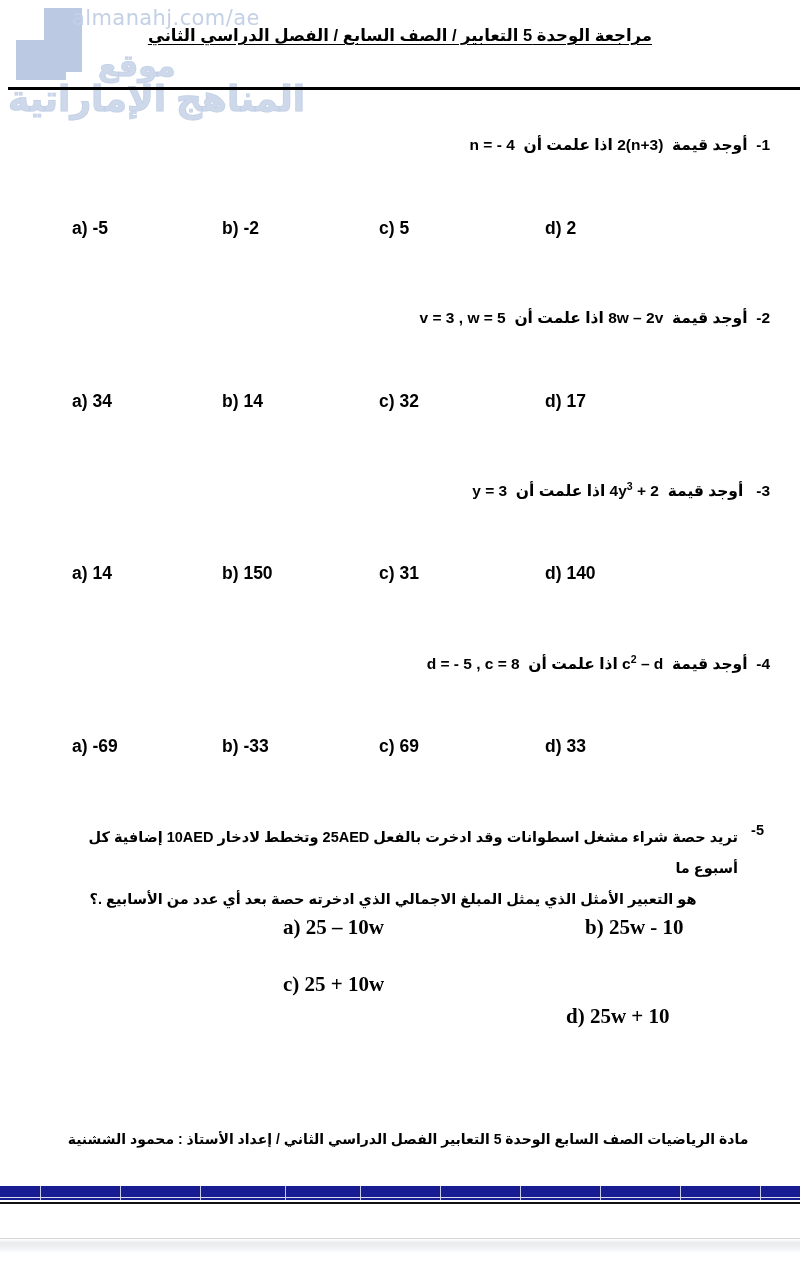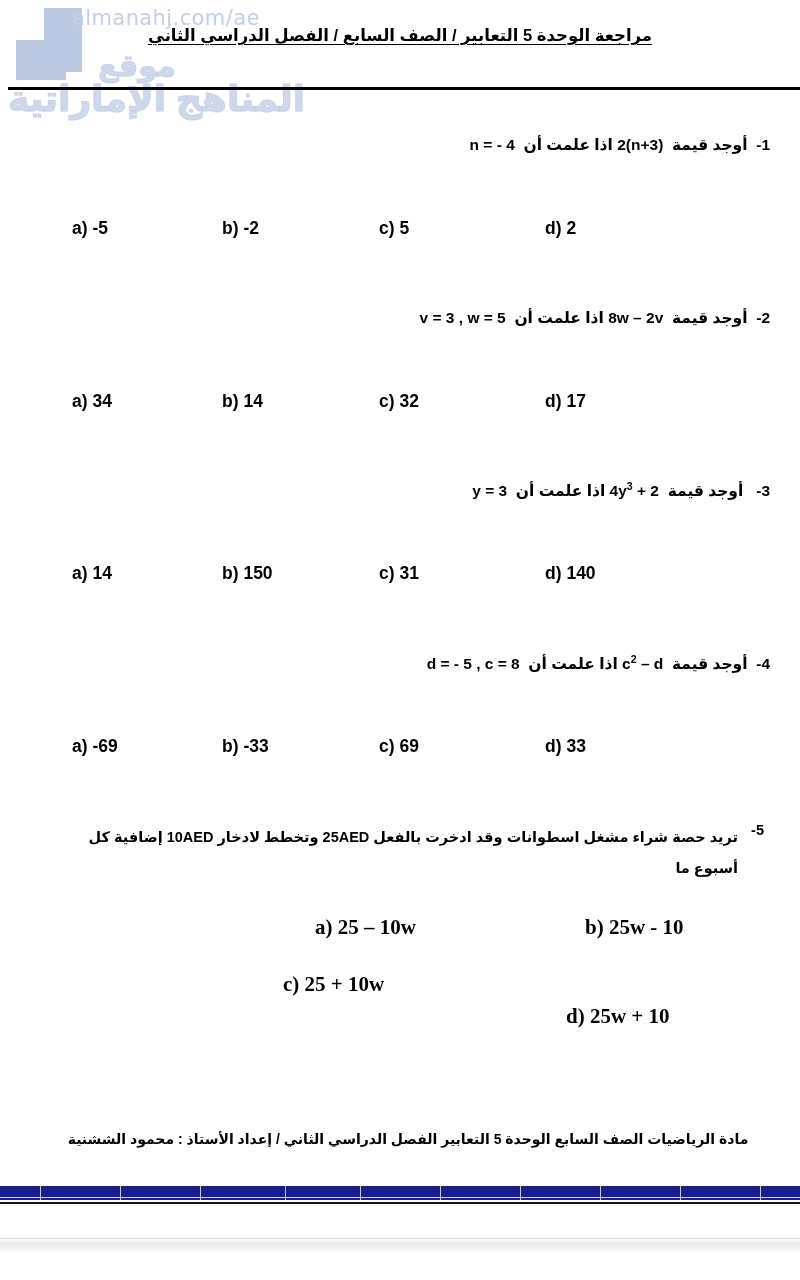--- a/index.html
+++ b/index.html
@@ -358,23 +358,24 @@
     </div>
     <div class="opt o4">
       <span>d)</span>
       <span>33</span>
     </div>
   </div>
 
   <div class="q5-num" style="top:822px;">5-</div>
   <div class="q5-body" style="top:822px;">
     <div>تريد حصة شراء مشغل اسطوانات وقد ادخرت بالفعل 25AED وتخطط لادخار 10AED إضافية كل أسبوع ما</div>
-  </div>
-
-  <div class="opt-serif" style="left:283px; top:915px;margin-left:32px;">
+    <div class="q5-line2">هو التعبير الأمثل الذي يمثل المبلغ الاجمالي الذي ادخرته حصة بعد أي عدد من الأسابيع .؟</div>
+  </div>
+
+  <div class="opt-serif" style="left:283px; top:915px;">
     <span>a)</span>
     <span>25 – 10w</span>
   </div>
   <div class="opt-serif" style="left:585px; top:915px;">
     <span>b)</span>
     <span>25w - 10</span>
   </div>
   <div class="opt-serif" style="left:283px; top:972px;">
     <span>c)</span>
     <span>25 + 10w</span>

